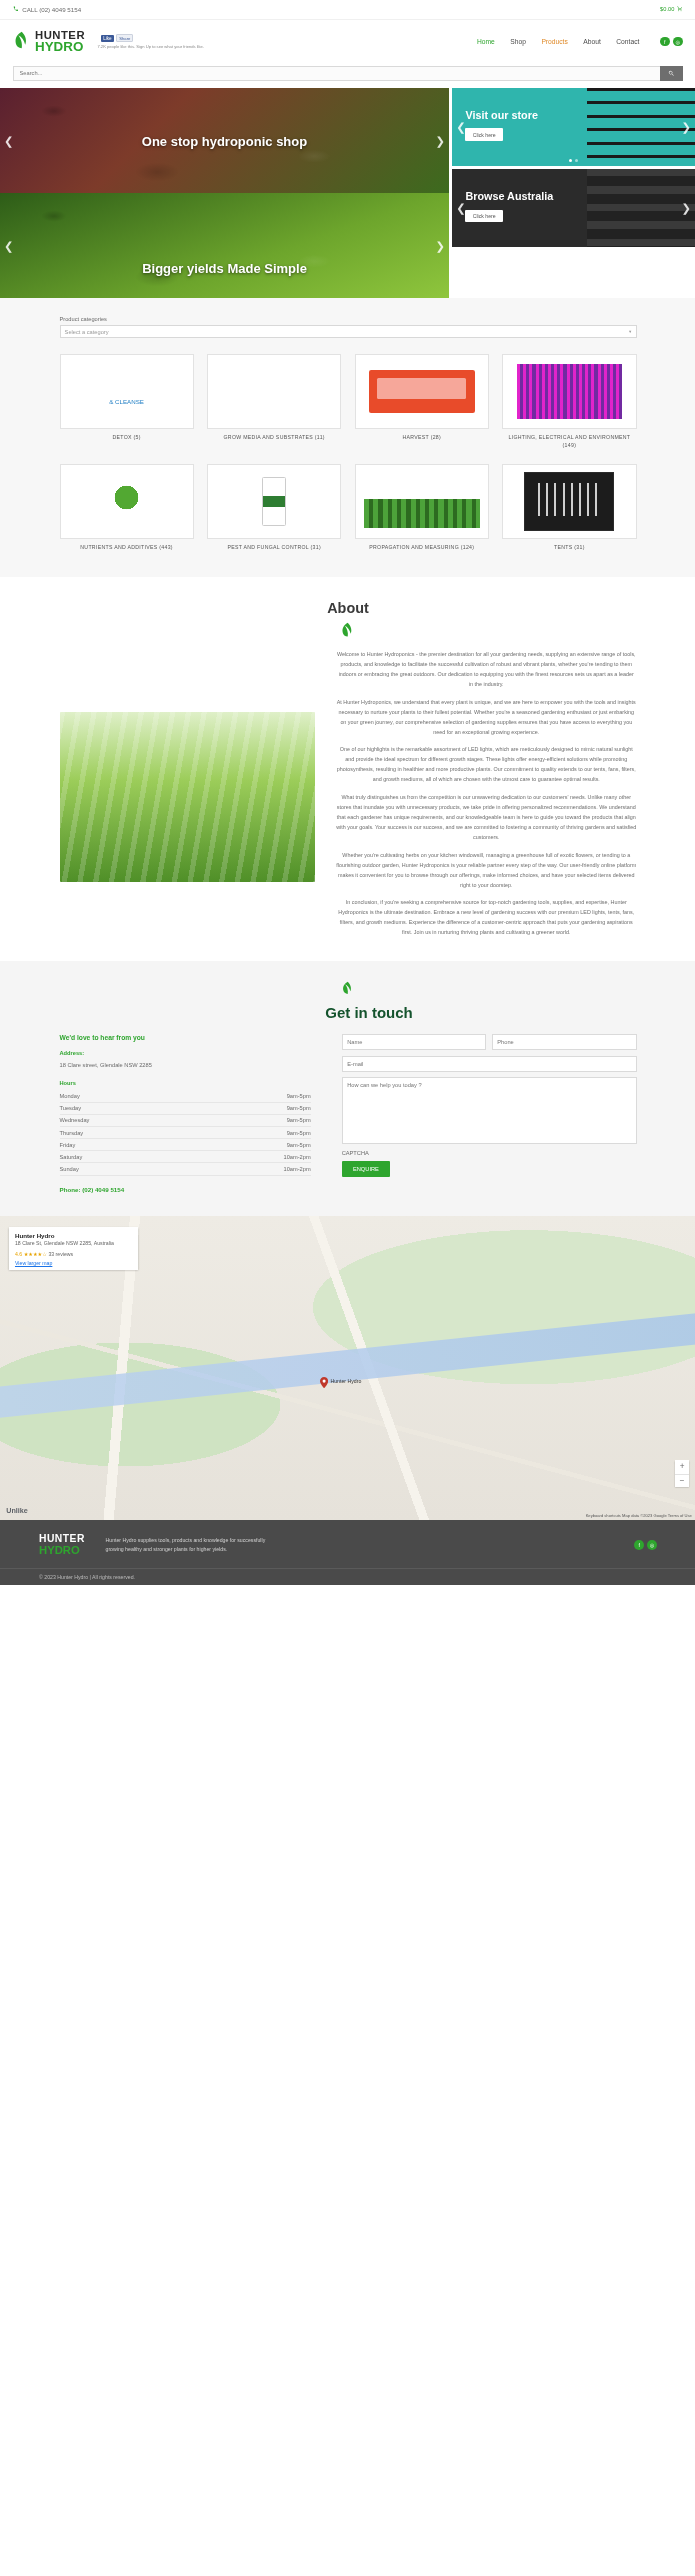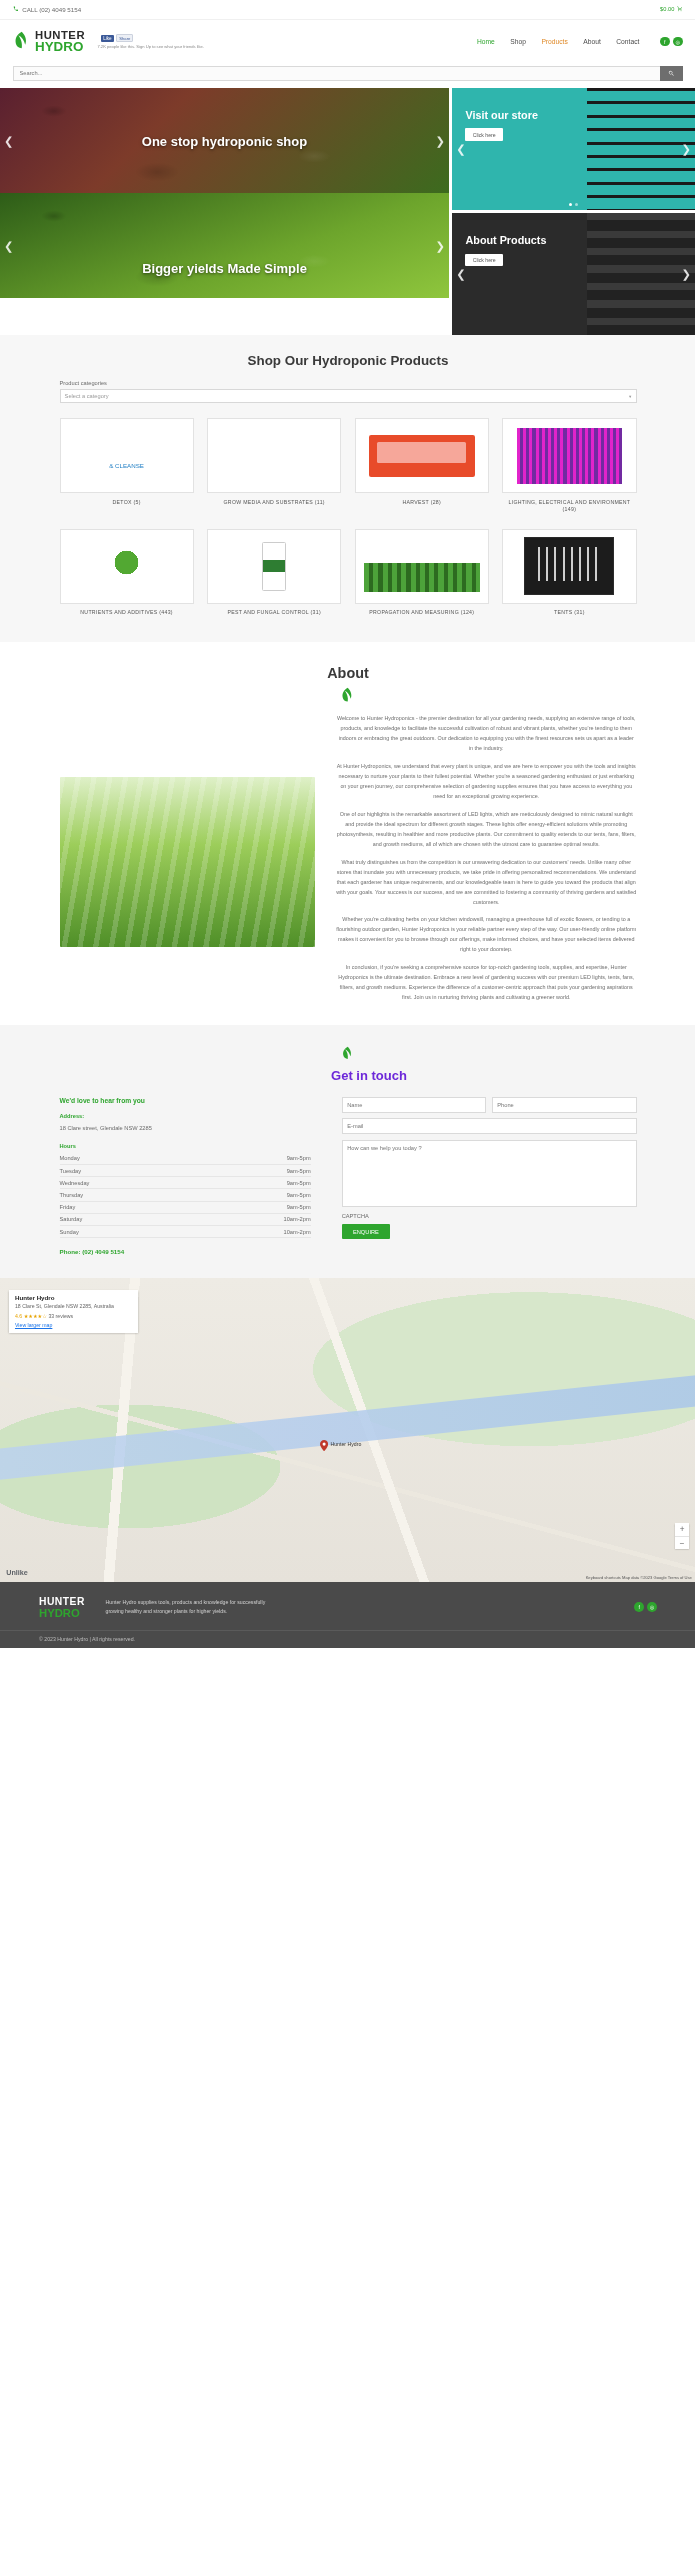--- a/index.html
+++ b/index.html
@@ -88,21 +88,21 @@
     text-shadow: 0 1px 3.1px rgba(0,0,0,.6);
   }
   .hero-slide.green .cap { top:auto; bottom:22px; transform:none; }
   .leafpattern { position:absolute; inset:0; opacity:.55;
     background-image:
       radial-gradient(ellipse 20.6px 9.3px at 12% 22%, rgba(0,0,0,.35), transparent 60%),
       radial-gradient(ellipse 28px 11.3px at 70% 65%, rgba(255,255,255,.12), transparent 60%),
       radial-gradient(ellipse 36px 15.5px at 35% 80%, rgba(0,0,0,.25), transparent 60%);
   }
   .hero-right { width: 243px; display:flex; flex-direction:column; gap:3.1px; }
-  .promo { position:relative; height:122px; overflow:hidden; }
+  .promo { position:relative; height:78px; overflow:hidden; }
   .promo.teal { background:#2fb5ad; }
   .promo.dark { background:#2b2b2b; }
   .promo .ptext { position:absolute; left:13.4px; top:21.6px; color:#fff; }
   .promo .ptext h3 { margin:0; font-size:10.8px; font-weight:bold; line-height:1.05; }
   .promo .btn {
     margin-top:7.2px; display:inline-block; background:#fff; color:#555; font-size:5.2px;
     padding:3.1px 7.2px; border-radius:1px;
   }
   .promo .arrowL, .promo .arrowR, .hero-left .arrowL, .hero-left .arrowR {
     position:absolute; top:50%; transform:translateY(-50%); color:#fff; font-size:11.3px; opacity:.85;
@@ -169,21 +169,21 @@
   .about-img .ph { width:100%; height:170px;
     background: linear-gradient(180deg,#dff0c8,#9ccd5a 40%, #4f8f28); border-radius:1px; position:relative; overflow:hidden;}
   .about-img .ph:after{ content:''; position:absolute; inset:0;
     background: repeating-linear-gradient(100deg, rgba(255,255,255,.18) 0 5.2px, transparent 5.2px 15.5px);}
   .about-text { width:54%; font-size:5.4px; line-height:1.85; color:#6e6e6e; text-align:center; }
   .about-text p { margin:0 0 7.7px; }
 
   
   .section-contact { background:#f5f5f5; padding: 20.6px 0 23px; }
   .contact-head { text-align:center; margin-bottom:13.4px; }
-  .contact-head h2 { font-size:13px; color:#6d28d9; margin:5.2px 0 0; font-weight:bold;padding-left:42px;}
+  .contact-head h2 { font-size:15px; color:#14532d; margin:5.2px 0 0; font-weight:bold;padding-left:42px;}
   .contact-body { width:577px; margin:0 auto; display:flex; gap:31px; }
   .contact-left { width:46%; font-size:5.7px; color:#6a6a6a; }
   .contact-left h4 { color:#2ea52e; font-size:6.7px; margin:0 0 8.2px; }
   .contact-left .lbl { color:#2ea52e; font-weight:bold; margin-bottom:2.1px; font-size:5.7px;}
   .addr { margin-bottom:9.3px; line-height:1.7; }
   .hours-title { color:#2ea52e; font-weight:bold; margin:0 0 4.1px; font-size:5.7px;}
   .hours-row { display:flex; justify-content:space-between; padding:2.6px 0; border-bottom:0.5px solid #e6e6e6; font-size:5.7px;}
   .hours-row span:first-child { color:#6a6a6a; }
   .hours-row span:last-child { color:#6a6a6a; }
   .phone-line { margin-top:10.3px; color:#2ea52e; font-weight:bold; font-size:6.2px; }
@@ -327,31 +327,30 @@
         <div class="arrowL">❮</div>
         <div class="arrowR">❯</div>
         <div class="dots">
           <span class="dot on"></span>
           <span class="dot"></span>
         </div>
       </div>
       <div class="promo dark">
         <div class="img-strip"></div>
         <div class="ptext">
-          <h3>About Products</h3>
+          <h3>Browse Australia</h3>
           <span class="btn">Click here</span>
         </div>
         <div class="arrowL">❮</div>
         <div class="arrowR">❯</div>
       </div>
     </div>
   </div>
 
   <div class="section-cats">
-    <h2 class="sec-title">Shop Our Hydroponic Products</h2>
     <div class="catsel-wrap">
       <div class="catsel-label">Product categories</div>
       <div class="catsel">
         <span>Select a category</span>
         <span style="font-size:0;color:transparent">chevron-down-icon</span>
         <span style="color:#9a9a9a;font-size:4.6px">▾</span>
       </div>
     </div>
     <div class="catgrid">
       <div class="cat">

